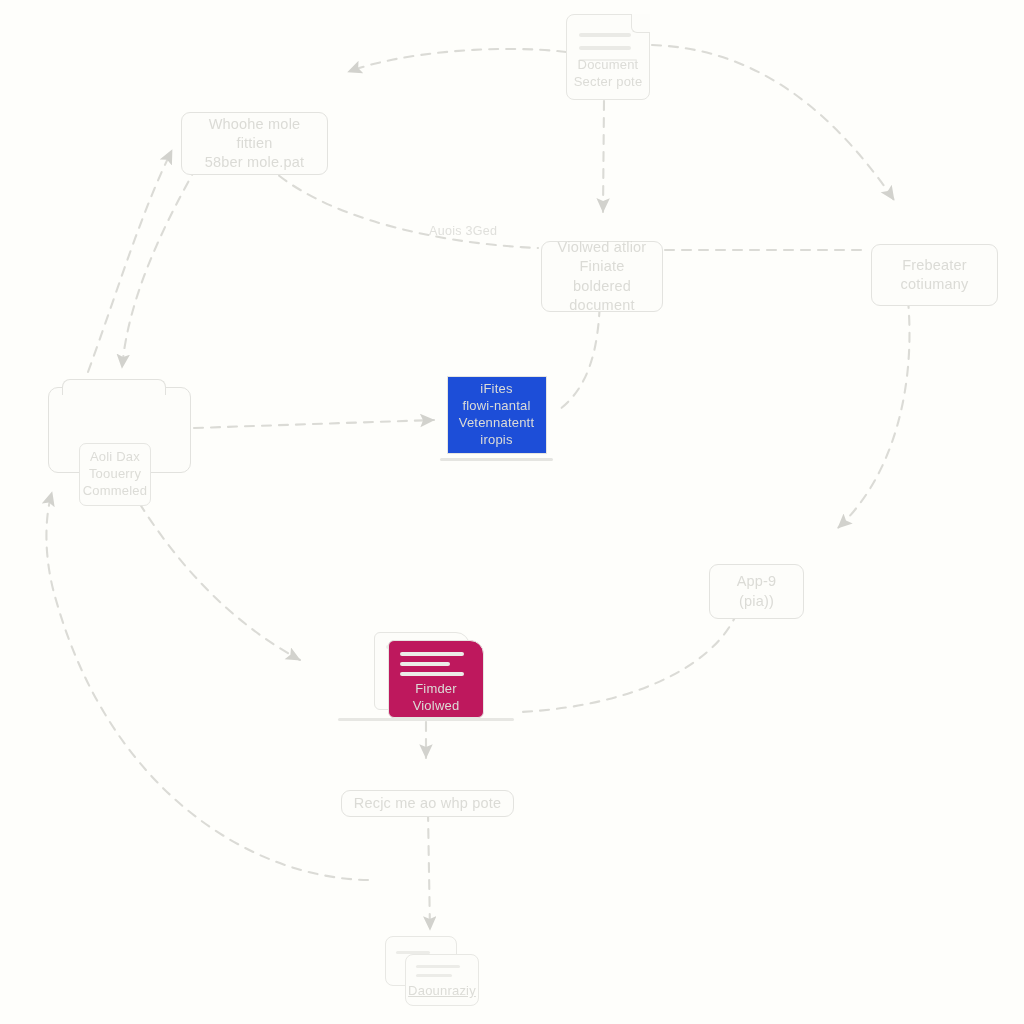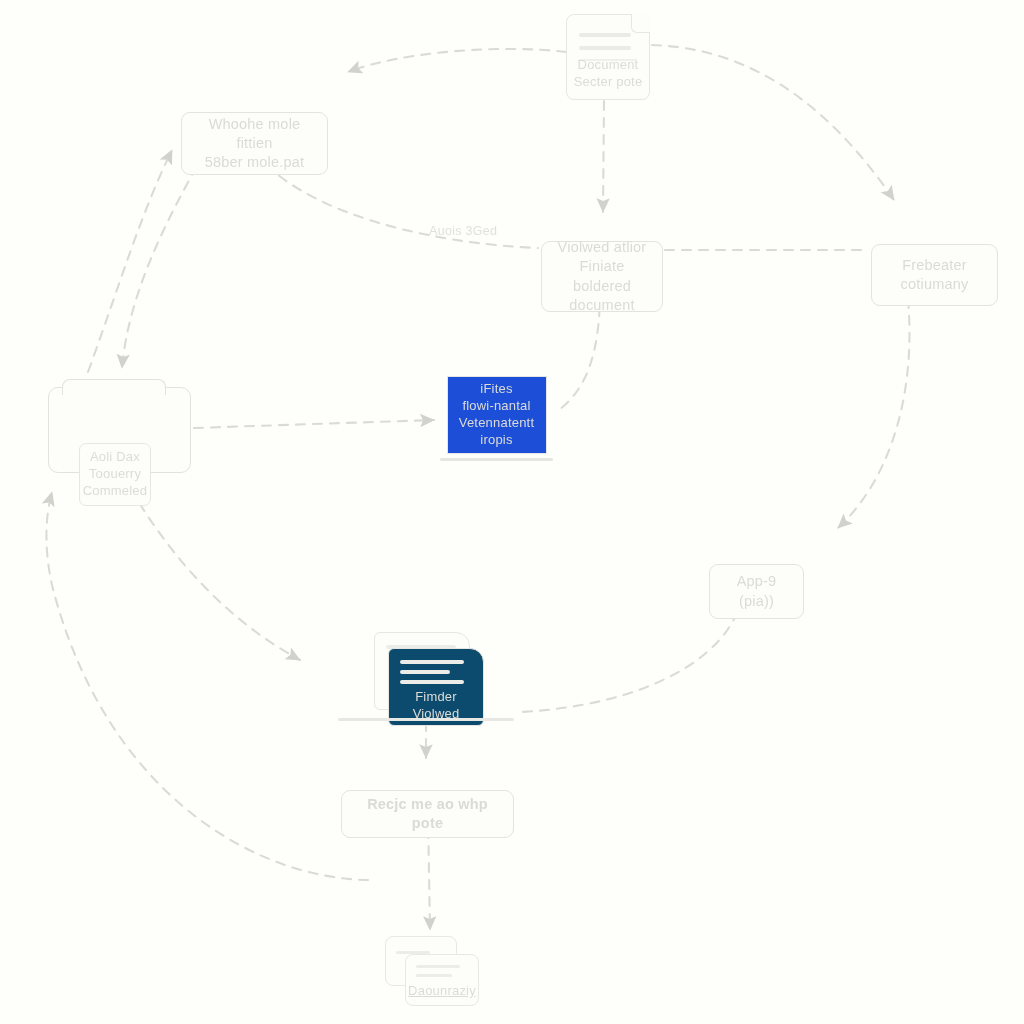--- a/index.html
+++ b/index.html
@@ -47,21 +47,21 @@
   }
   
   #node-note { left: 181px; top: 86px; width: 147px; height: 63px; }
   
   #node-validator { left: 541px; top: 215px; width: 122px; height: 71px; }
   
   #node-company { left: 871px; top: 218px; width: 127px; height: 62px; }
   
   #node-app { left: 709px; top: 538px; width: 95px; height: 55px; }
   
-  #node-recycle { left: 341px; top: 764px; width: 173px; height: 48px; font-weight: bold; }
+  #node-recycle { left: 341px; top: 764px; width: 173px; height: 27px; }
 
   
   .icon-node {
     position: absolute;
     color: #dfdfdb;
   }
   .icon-caption {
     font-size: 13px;
     color: #dcdcd7;
     text-align: center;
@@ -128,25 +128,25 @@
     position: absolute;
     left: 8px; top: 0;
     width: 96px; height: 78px;
     border: 1.3px solid #e6e6e2;
     border-radius: 6px 14px 6px 6px;
     background: #fdfdfa;
     box-sizing: border-box;
   }
   .stack-front {
     position: absolute;
-    left: 22px; top: 16px;
+    left: 22px; top: 8px;
     width: 96px; height: 78px;
     border: 1.3px solid #e6e6e2;
     border-radius: 6px 14px 6px 6px;
-    background: #0c4a6e;
+    background: #be185d;
     box-sizing: border-box;
   }
   .stack-front .ln, .stack-back .ln {
     position: absolute;
     left: 11px;
     height: 3.6px;
     border-radius: 2px;
     background: #ececE8;
   }
   .finder-base {

